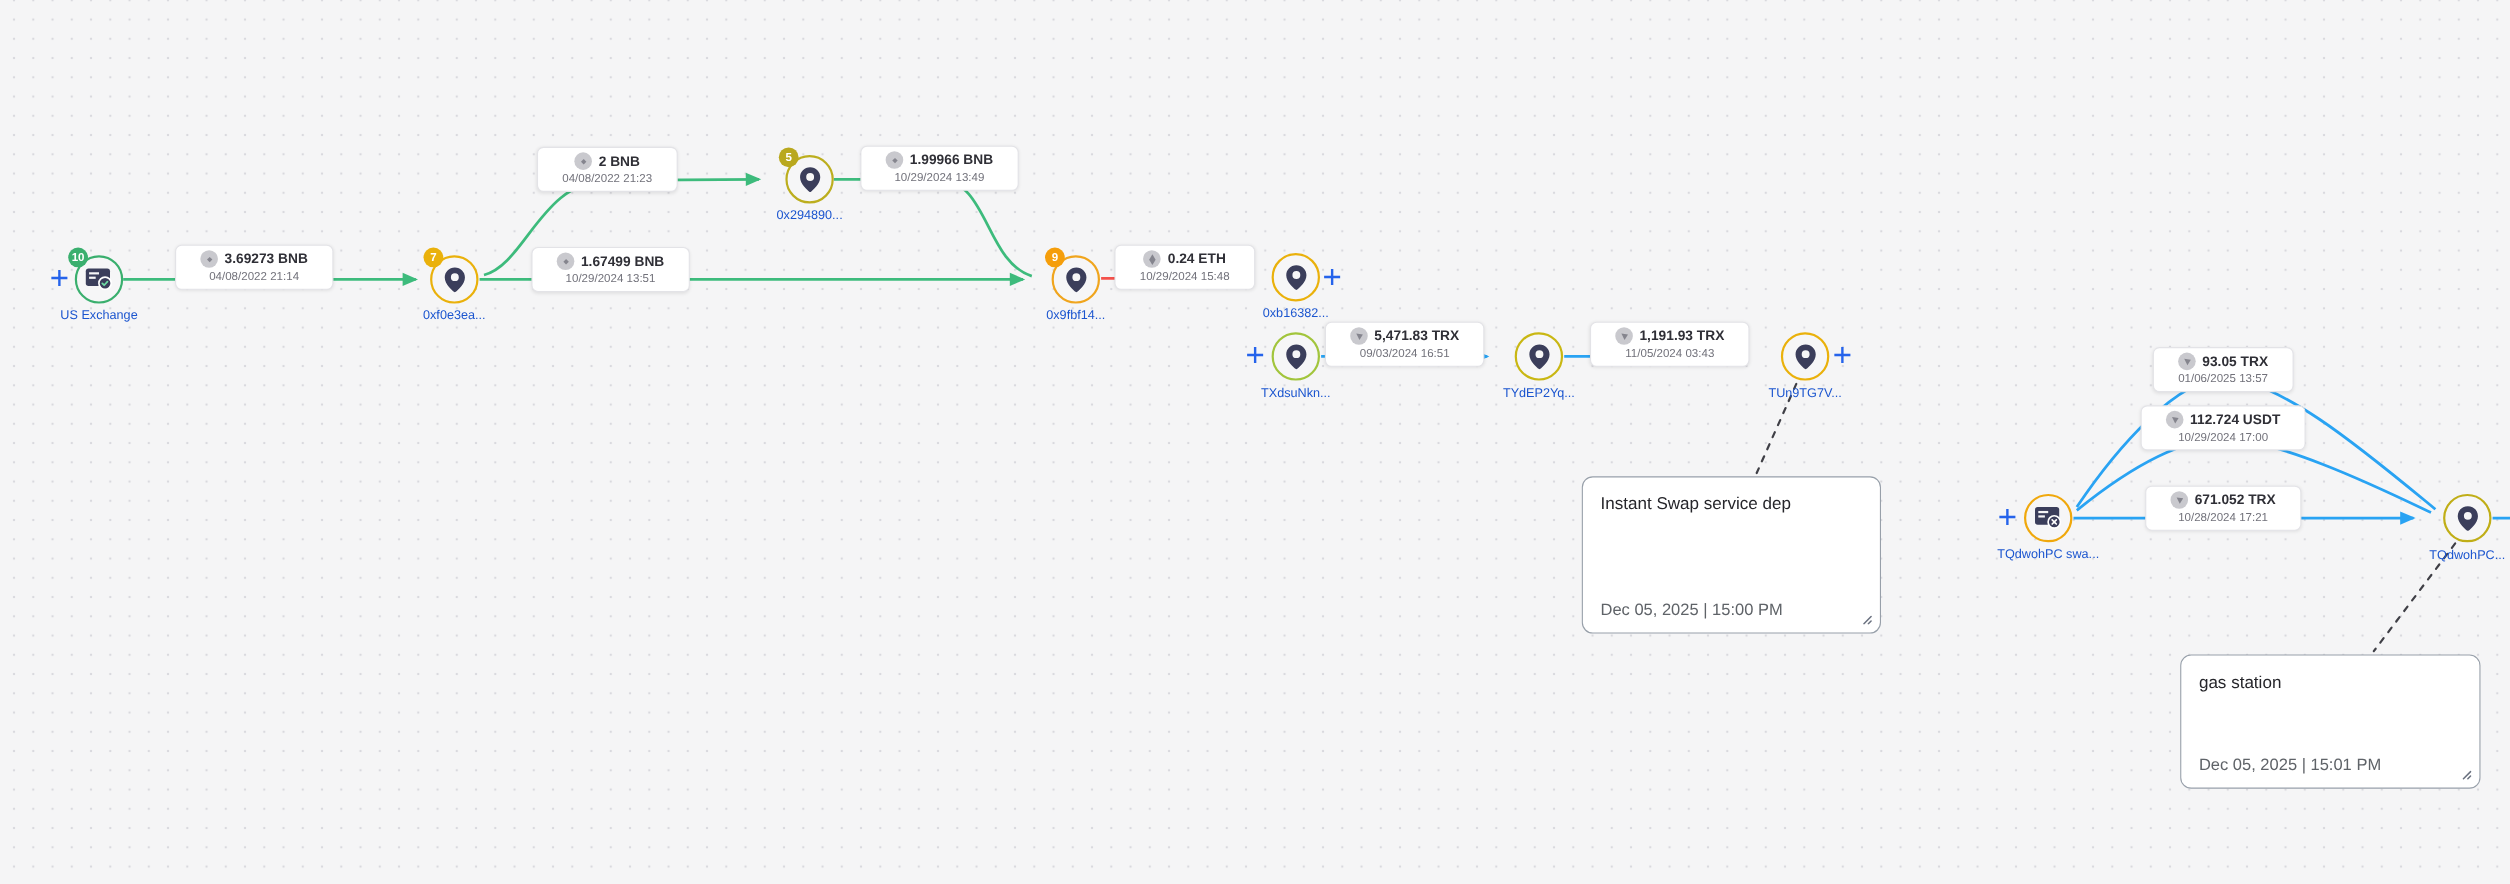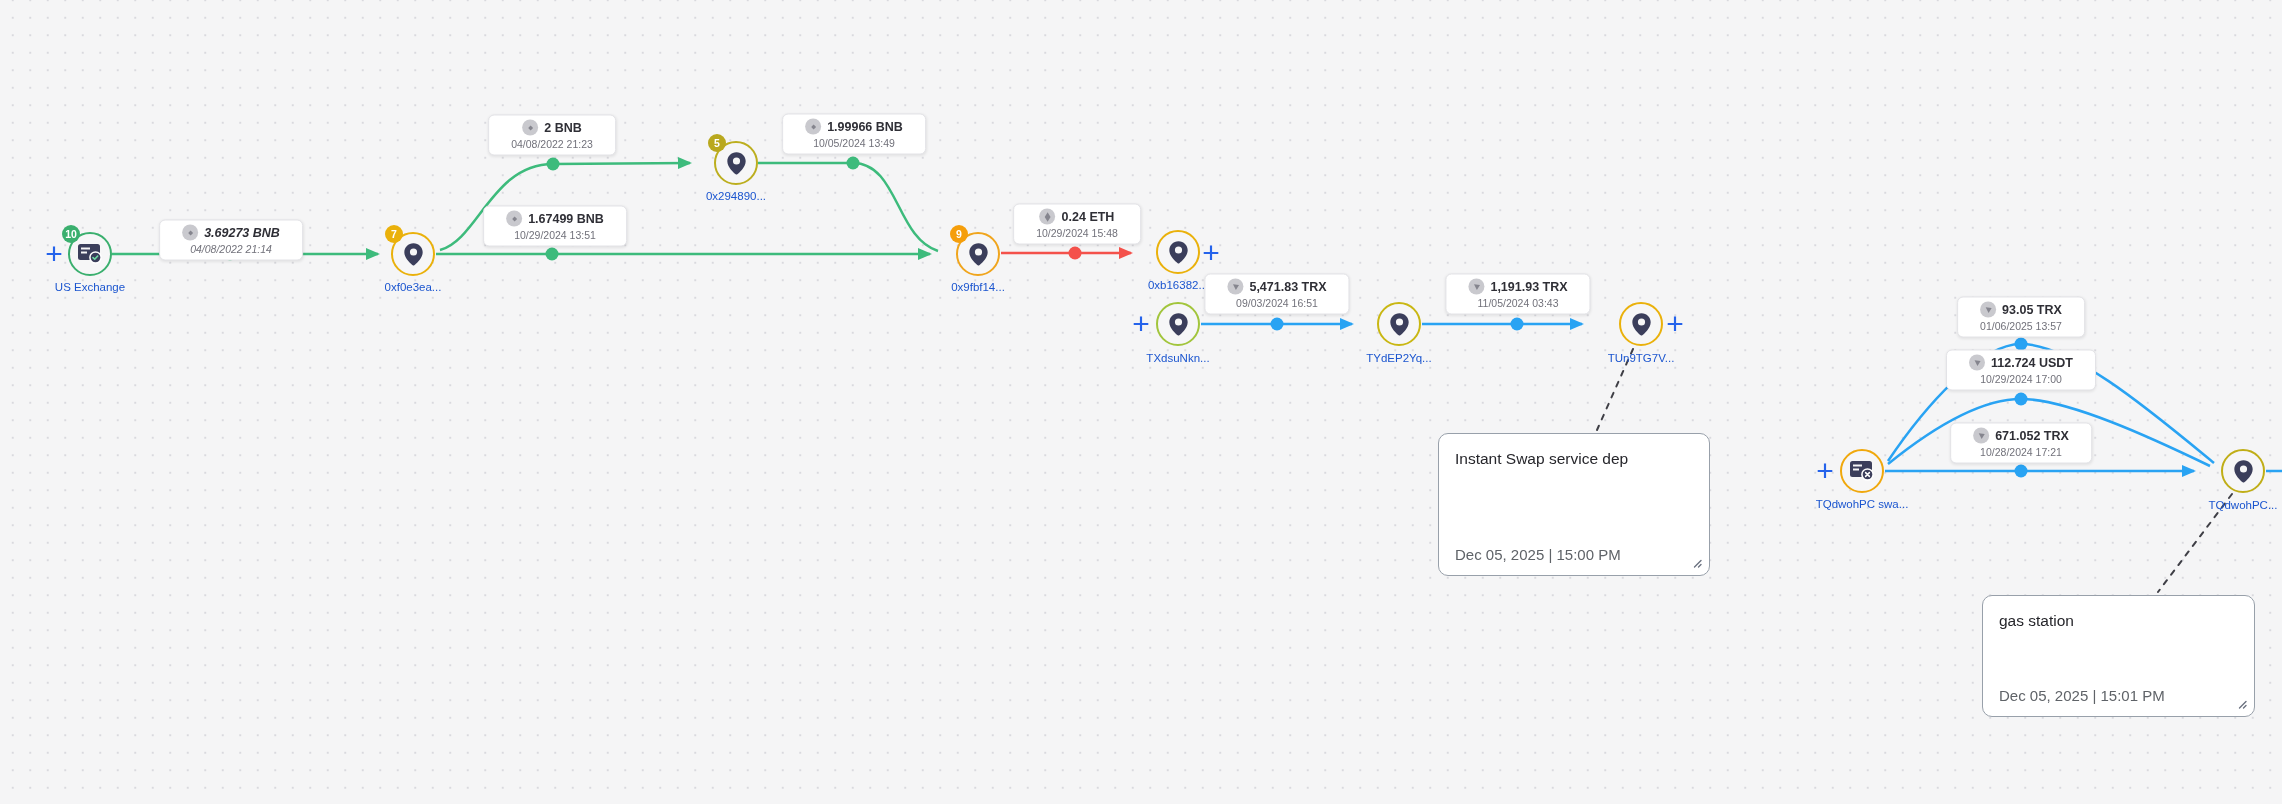--- a/index.html
+++ b/index.html
@@ -27,21 +27,21 @@
     position:absolute;width:130px;text-align:center;font-size:11.5px;color:#1b55cf;
     cursor:pointer;white-space:nowrap;
   }
   .plus{
     position:absolute;color:#2563eb;font-size:30px;font-weight:400;line-height:28px;
     width:22px;text-align:center;cursor:pointer;user-select:none;
   }
   .elabel{
     position:absolute;transform:translate(-50%,-50%);background:#ffffff;
     border:1px solid #e3e3e7;border-radius:6px;padding:4px 22px 5px;text-align:center;
-    box-shadow:0 1px 3px rgba(0,0,0,0.08);white-space:nowrap;cursor:pointer;
+    box-shadow:0 1px 3px rgba(0,0,0,0.08);white-space:nowrap;cursor:pointer;margin-top:19px;
   }
   .elabel .amt{
     font-size:12.5px;color:#2f2f36;font-weight:600;
     display:flex;align-items:center;justify-content:center;gap:6px;line-height:16px;
   }
   .elabel .date{font-size:10.5px;color:#71717a;margin-top:2px;line-height:12px;}
   .coin{
     width:16px;height:16px;border-radius:50%;background:#c9c9ce;
     display:inline-flex;align-items:center;justify-content:center;flex:0 0 16px;
   }
@@ -188,21 +188,21 @@
   </div>
   <div class="nlabel" style="left:1797px;top:498px;">TQdwohPC swa...</div>
 
   <div class="node" style="left:2221px;top:449px;border-color:#c0ae17;">
     <svg width="21" height="25" viewBox="0 0 24 28">
       <path d="M12 1 C6 1 1.5 5.6 1.5 11.4 c0 7 8 13.6 9.6 14.9 a1.4 1.4 0 0 0 1.8 0 C14.5 25 22.5 18.4 22.5 11.4 22.5 5.6 18 1 12 1 Z M12 15.2 a4.1 4.1 0 1 1 0 -8.2 a4.1 4.1 0 0 1 0 8.2 Z" fill="#3b3e5b"></path>
     </svg>
   </div>
   <div class="nlabel" style="left:2178px;top:499px;">TQdwohPC...</div>
 
-  <div class="elabel" style="left:231px;top:240px;font-style:italic;">
+  <div class="elabel" style="left:231px;top:224px;">
     <div class="amt">
         <span class="coin">
           <svg width="9" height="9" viewBox="0 0 15 15">
             <rect x="4.6" y="4.6" width="5.8" height="5.8" transform="rotate(45 7.5 7.5)" fill="#85858e"></rect>
           </svg>
         </span>
         <span>3.69273 BNB</span>
       </div>
     <div class="date">04/08/2022 21:14</div>
   </div>
@@ -233,21 +233,21 @@
 
   <div class="elabel" style="left:854px;top:134px;">
     <div class="amt">
         <span class="coin">
           <svg width="9" height="9" viewBox="0 0 15 15">
             <rect x="4.6" y="4.6" width="5.8" height="5.8" transform="rotate(45 7.5 7.5)" fill="#85858e"></rect>
           </svg>
         </span>
         <span>1.99966 BNB</span>
       </div>
-    <div class="date">10/05/2024 13:49</div>
+    <div class="date">10/29/2024 13:49</div>
   </div>
 
   <div class="elabel" style="left:1077px;top:224px;">
     <div class="amt">
         <span class="coin">
           <svg width="9" height="11" viewBox="0 0 15 18">
             <path d="M7.5 1 L12.4 9.2 7.5 17 2.6 9.2 Z" fill="#85858e"></path>
           </svg>
         </span>
         <span>0.24 ETH</span>

